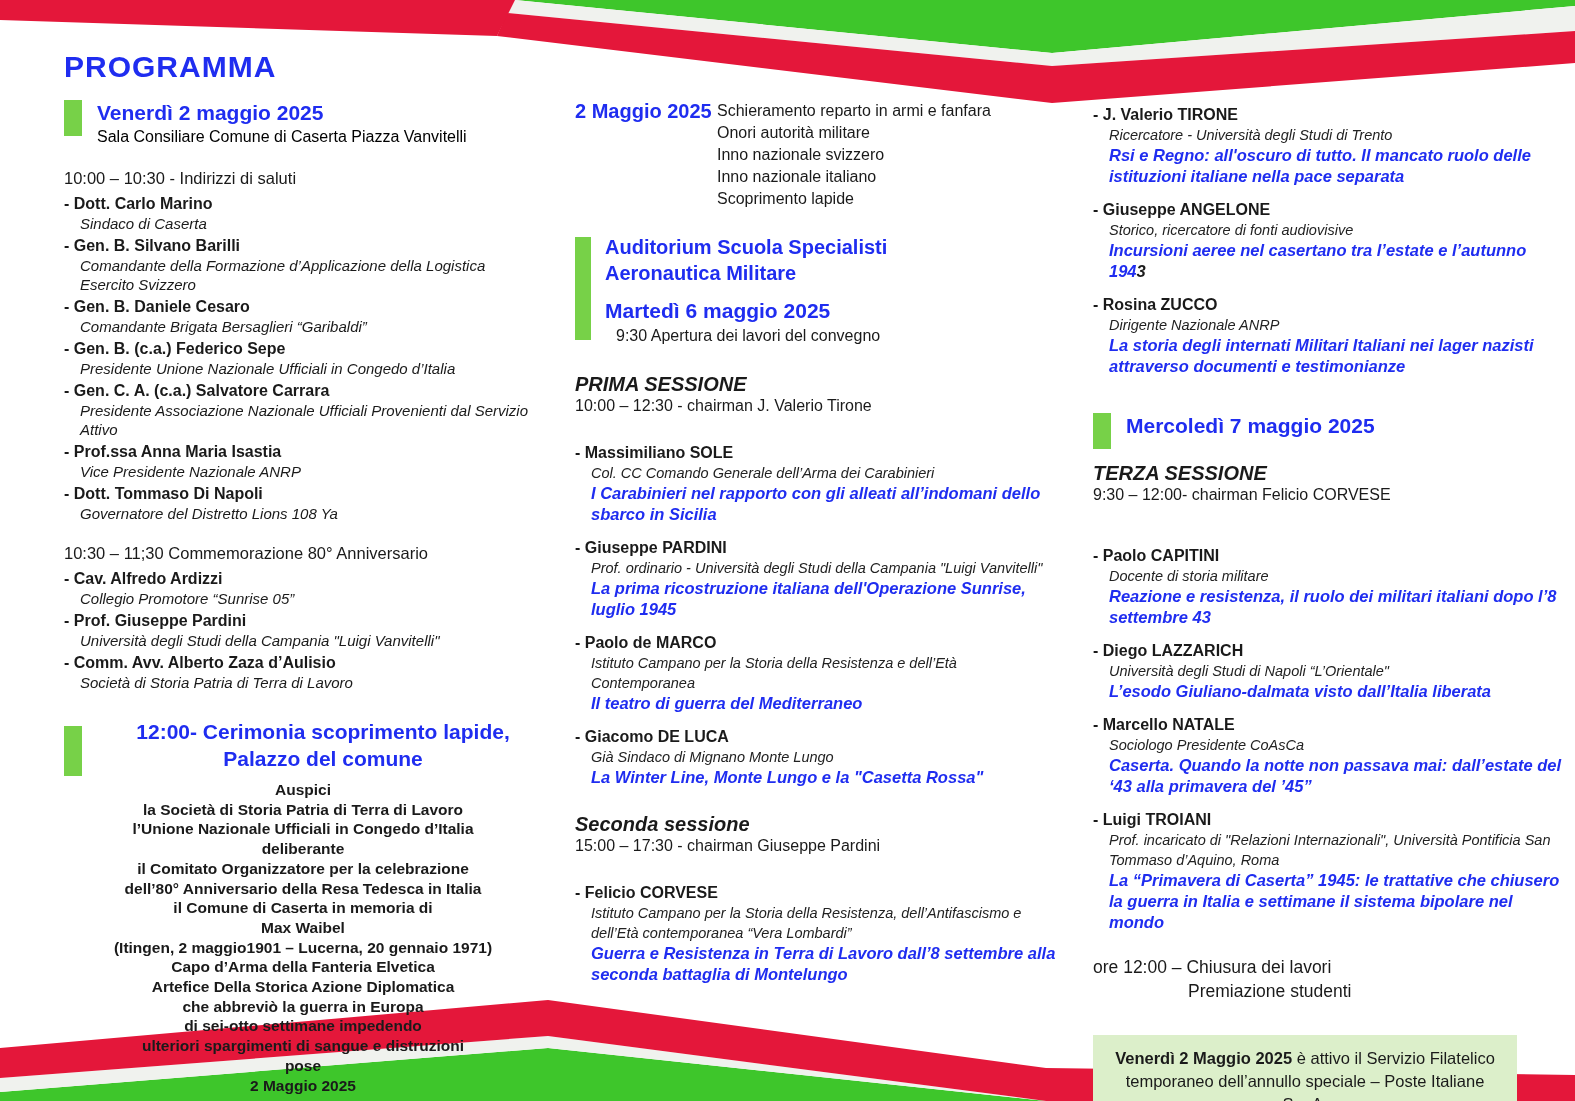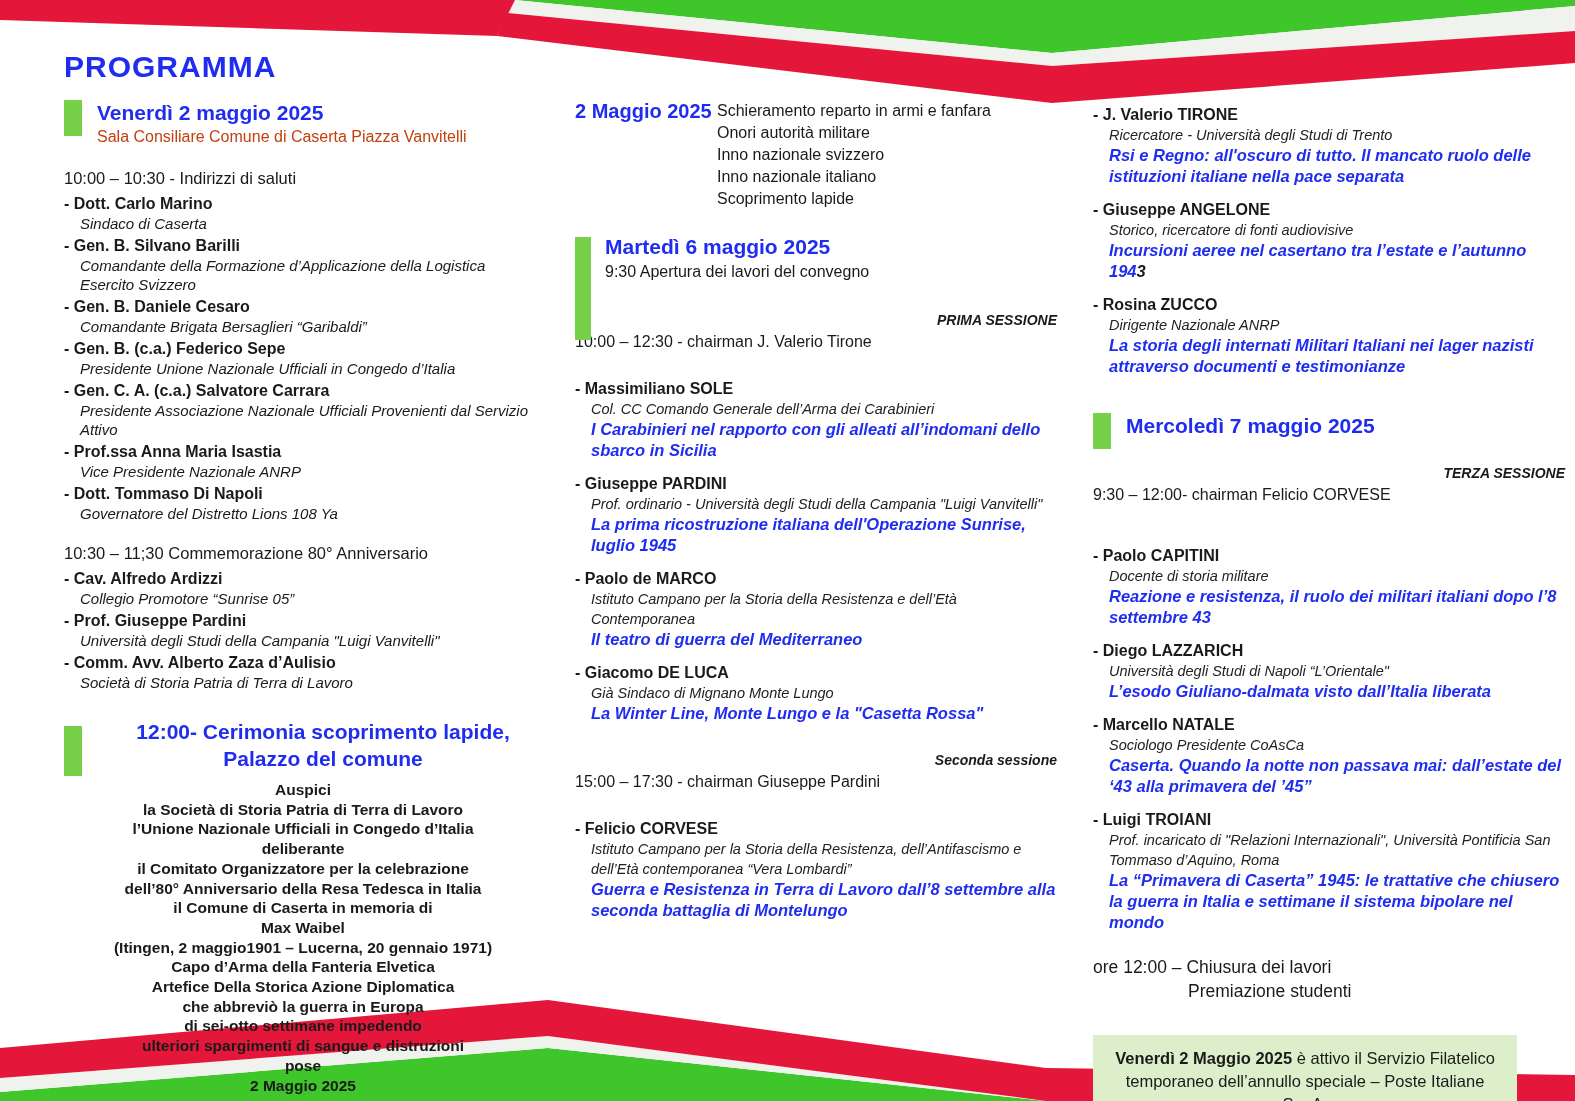--- a/index.html
+++ b/index.html
@@ -15,40 +15,40 @@
   .col{position:absolute;}
   #col1{left:64px;top:50px;width:478px;}
   #col2{left:575px;top:100px;width:482px;}
   #col3{left:1093px;top:104px;width:472px;}
   #programma{font-size:30px;font-weight:700;letter-spacing:1px;color:#1f2df0;margin-bottom:16px;}
   .day-heading{display:flex;align-items:flex-start;margin-bottom:18px;}
   .marker{flex:0 0 auto;width:18px;background:#77d148;margin-right:15px;}
   .m34{height:36px;}
   .m48{height:50px;margin-top:4px;}
   .day-title{font-size:21px;font-weight:700;color:#1f2df0;line-height:26px;}
-  .day-sub{font-size:16px;color:#c2410c;line-height:22px;font-weight:400;}
+  .day-sub{font-size:16px;color:#000000;line-height:22px;font-weight:400;}
 
   .time-heading{font-size:16.5px;line-height:20px;margin:20px 0 6px 0;color:#1a1a1a;}
   .sp1{margin-bottom:3px;padding-left:16px;}
   .sp1 .nm{font-weight:700;font-size:16px;line-height:20px;margin-left:-16px;}
   .sp1 .rl{font-style:italic;font-size:15px;line-height:19px;}
 
   .ceremony{position:relative;padding-left:40px;margin-top:26px;margin-bottom:8px;}
   .ceremony .marker{position:absolute;left:0;top:4px;}
   .ceremony .t{font-size:21px;font-weight:700;color:#1f2df0;line-height:27px;text-align:center;}
   .auspici{font-size:15.5px;line-height:19.7px;text-align:center;white-space:pre-line;font-weight:600;}
 
   
   .date-row{display:flex;margin-bottom:24px;}
   .date-label{flex:0 0 142px;font-size:20px;font-weight:700;color:#1f2df0;line-height:22px;}
   .date-items{font-size:16px;line-height:22px;white-space:pre-line;font-weight:500;}
   .venue-block{position:relative;padding-left:30px;margin-bottom:26px;}
   .vbar{position:absolute;left:0;top:3px;width:16px;height:103px;background:#77d148;}
   .venue-title{font-size:20px;font-weight:700;color:#1f2df0;line-height:26px;margin-bottom:12px;}
-  .session-head{font-size:14px;font-weight:700;font-style:italic;line-height:21px;margin-top:26px;text-align:right;}
+  .session-head{font-size:20px;font-weight:700;font-style:italic;line-height:21px;margin-top:26px;}
   .chair{font-size:16px;line-height:21px;margin-bottom:26px;}
   .sp{margin-bottom:12px;padding-left:16px;}
   .sp .nm{font-weight:700;font-size:16px;line-height:21px;margin-left:-16px;}
   .sp .rl{font-style:italic;font-size:14.5px;line-height:20px;color:#222;}
   .sp .tk{font-weight:700;font-style:italic;font-size:16.5px;line-height:21px;color:#1f2df0;}
   .tk .sfx{color:#1a1a1a;}
 
   
   .closing{font-size:17.5px;line-height:24px;margin-top:22px;}
   .closing .l2{padding-left:95px;}
@@ -159,22 +159,26 @@
       <div class="date-label">2 Maggio 2025</div>
       <div class="date-items">Schieramento reparto in armi e fanfara
 Onori autorità militare
 Inno nazionale svizzero
 Inno nazionale italiano
 Scoprimento lapide</div>
     </div>
 
     <div class="venue-block">
       <span class="vbar"></span>
+      <div class="venue-title">
+        <span>Auditorium Scuola Specialisti</span><br>
+        <span>Aeronautica Militare</span>
+      </div>
       <div class="day-title">Martedì 6 maggio 2025</div>
-      <div style="font-size:16px;line-height:24px;">9:30 Apertura dei lavori del convegno</div>
+      <div style="font-size:16px;line-height:24px;margin-left:11px;">9:30 Apertura dei lavori del convegno</div>
     </div>
 
     <div class="session-head">PRIMA SESSIONE</div>
     <div class="chair">10:00 – 12:30 - chairman J. Valerio Tirone</div>
 
     <div class="sp">
       <div class="nm">- Massimiliano SOLE</div>
       <div class="rl">Col. CC Comando Generale dell’Arma dei Carabinieri</div>
       <div class="tk">I Carabinieri nel rapporto con gli alleati all’indomani dello sbarco in Sicilia</div>
     </div>

